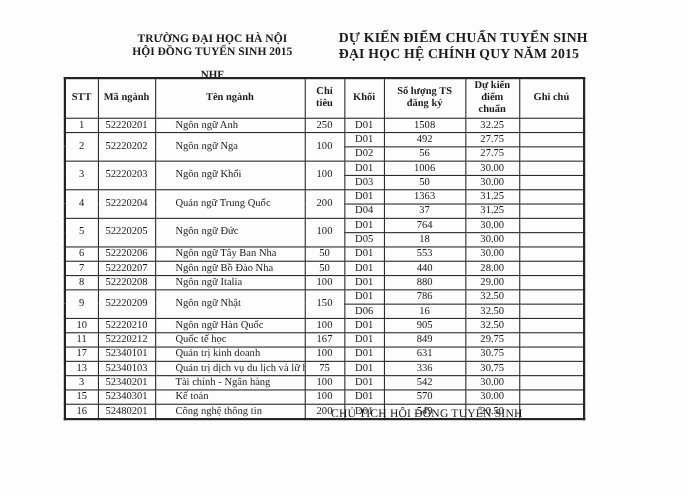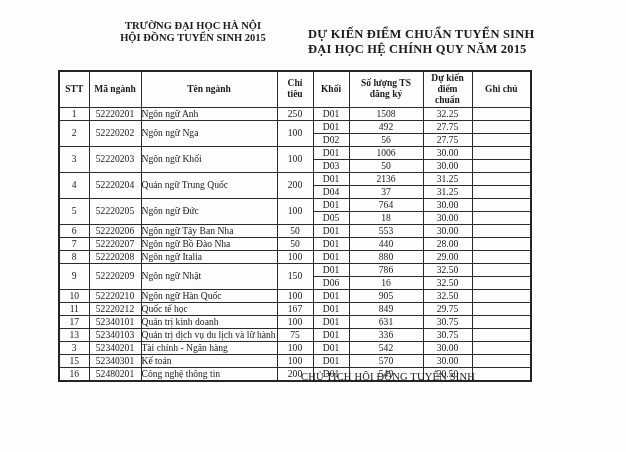--- a/index.html
+++ b/index.html
@@ -4,21 +4,21 @@
 <style>
   html, body { margin:0; padding:0; }
   body {
     width:626px; height:452px; background:#ffffff;
     font-family:"Liberation Serif", serif; color:#1a1a1a;
     -webkit-font-smoothing:antialiased;
   }
   .page { position:relative; width:626px; height:452px; background:#fdfdfd; overflow:hidden; }
 
   .hdr-left {
-    position:absolute; left:88px; top:20px; width:210px;
+    position:absolute; left:88px; top:30px; width:210px;
     text-align:center; font-weight:bold; font-size:10.5px; line-height:12px;
   }
   .hdr-left .abbr { margin-top:9px; font-size:10px; }
 
   .hdr-right {
     position:absolute; left:308px; top:27px; width:272px;
     font-weight:bold; font-size:12.5px; line-height:15px;
     letter-spacing:0.2px;
   }
 
@@ -32,35 +32,36 @@
   }
   table.scores th {
     font-size:9.5px; font-weight:bold; height:24px;
     padding:1px 2px; line-height:1.15; text-align:center; vertical-align:middle;
   }
   table.scores td {
     font-size:9.6px; height:12px; padding:0 2px;
     line-height:1.05; text-align:center; vertical-align:middle;
     white-space:nowrap;
   }
-  table.scores td.left { text-align:left; padding-left:0;margin-left:46px; }
+  table.scores td.left { text-align:left; padding-left:18px;margin-left:46px; }
 
   .footer {
     position:absolute; left:278px; top:371px; width:220px;
     text-align:center; font-weight:normal; font-size:10.5px; letter-spacing:0.2px;
   }
 </style>
 </head>
 <body>
 
 <div class="page">
 
   <div class="hdr-left">
     <div>TRƯỜNG ĐẠI HỌC HÀ NỘI</div>
     <div>HỘI ĐỒNG TUYỂN SINH 2015</div>
+    <div class="abbr">NHF</div>
   </div>
 
   <div class="hdr-right">
     <div>DỰ KIẾN ĐIỂM CHUẨN TUYỂN SINH</div>
     <div>ĐẠI HỌC HỆ CHÍNH QUY NĂM 2015</div>
   </div>
 
   <table class="scores">
     <colgroup>
       <col style="width:30px">
@@ -126,21 +127,21 @@
           <td>50</td>
           <td>30.00</td>
           <td></td>
         </tr>
         <tr>
           <td rowspan="2">4</td>
           <td rowspan="2">52220204</td>
           <td rowspan="2" class="left">Quản ngữ Trung Quốc</td>
           <td rowspan="2">200</td>
           <td>D01</td>
-          <td>2136</td>
+          <td>1363</td>
           <td>31.25</td>
           <td></td>
         </tr>
         <tr>
           <td>D04</td>
           <td>37</td>
           <td>31.25</td>
           <td></td>
         </tr>
         <tr>

